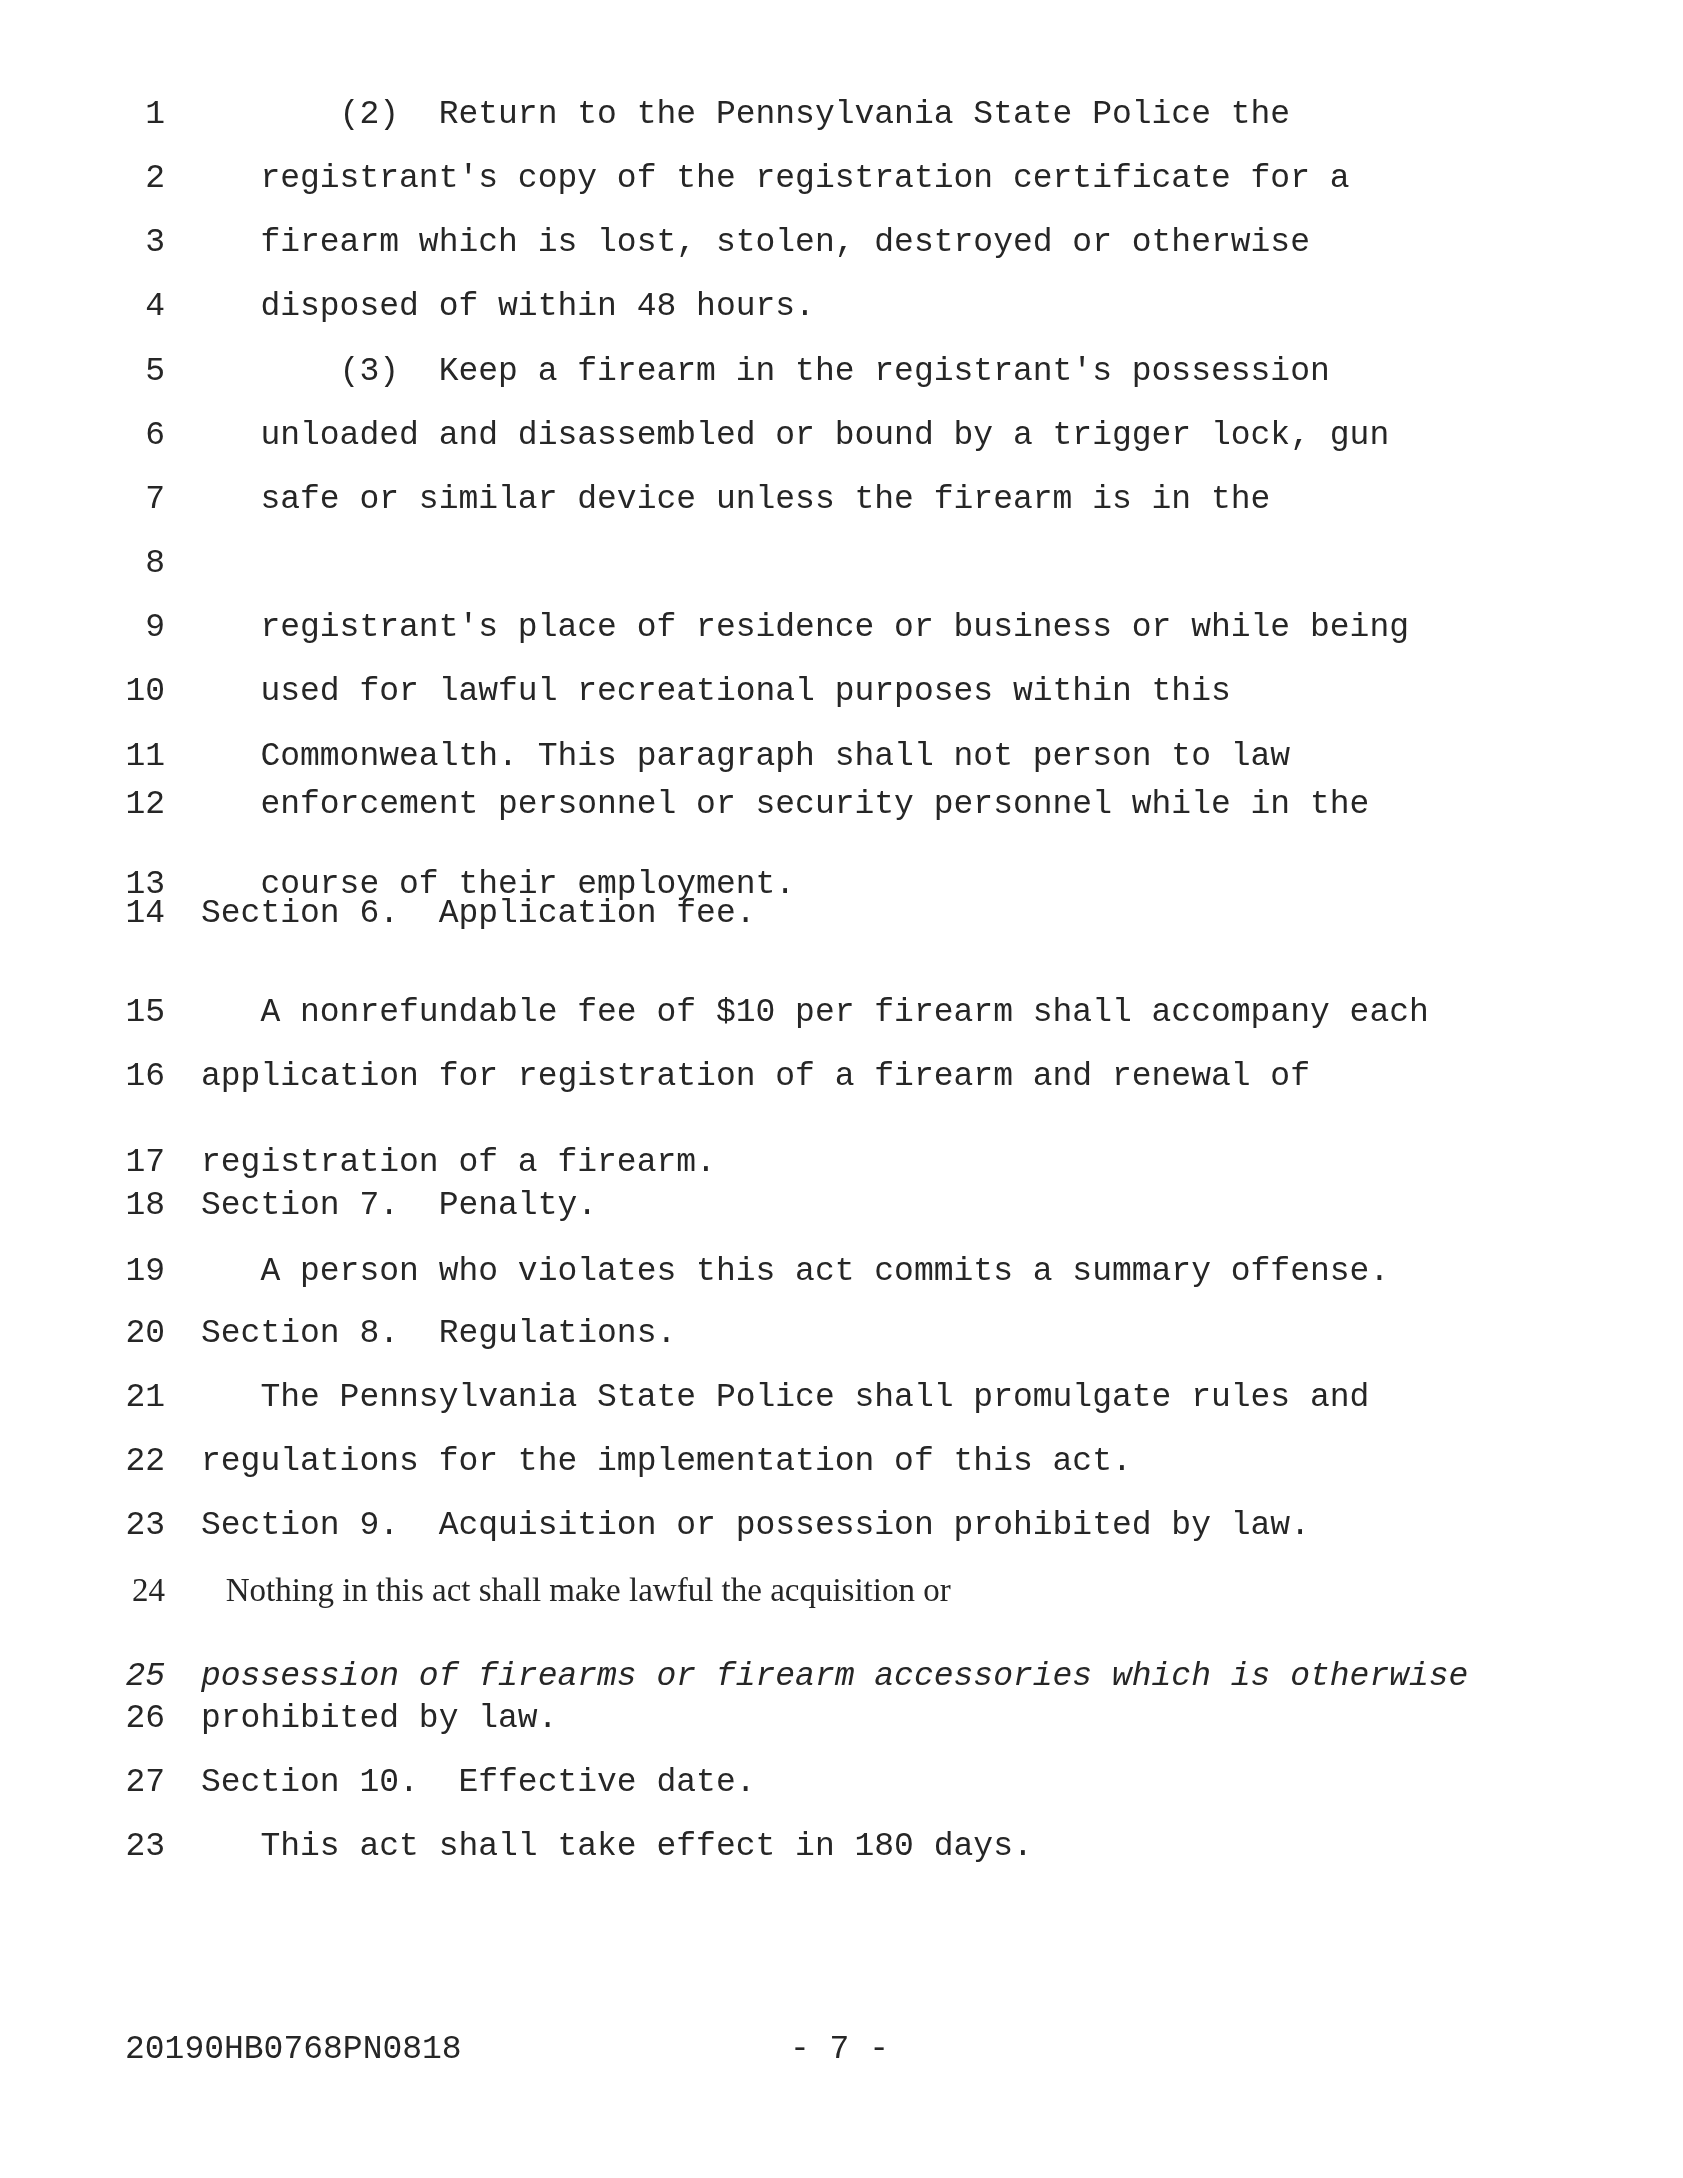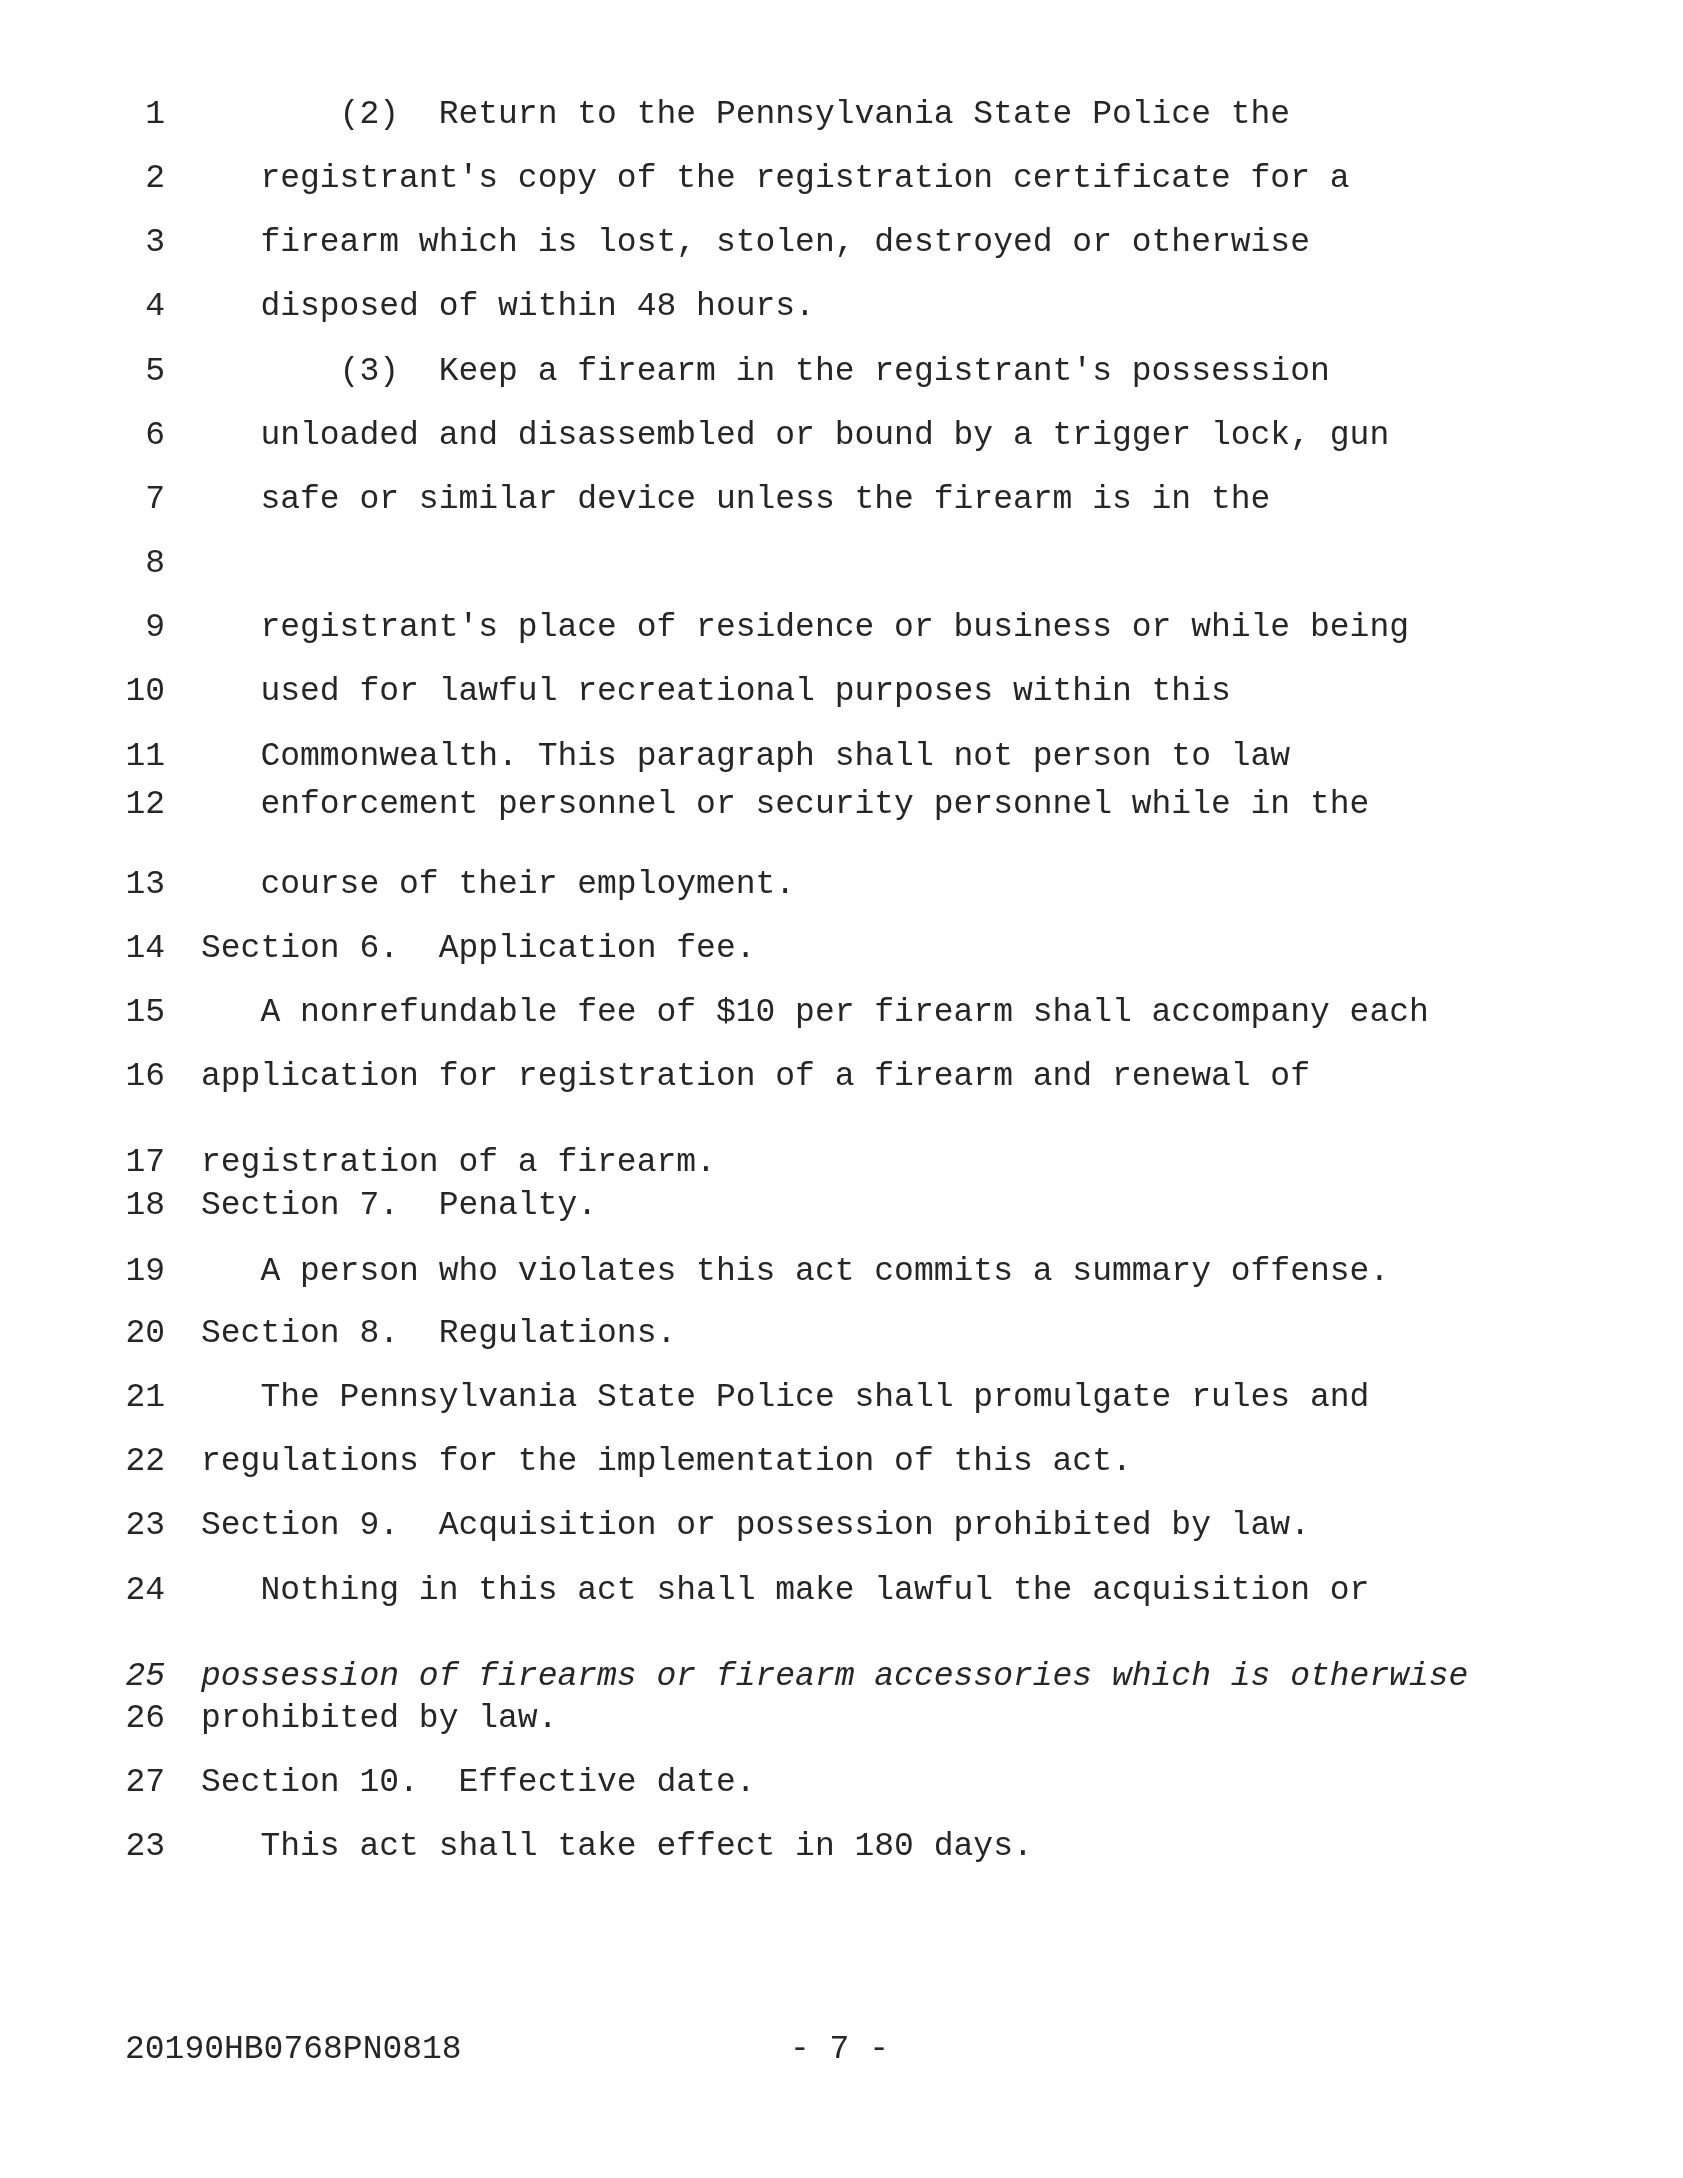--- a/index.html
+++ b/index.html
@@ -102,21 +102,21 @@
         <span class="line-text">   Commonwealth. This paragraph shall not person to law</span>
       </div>
       <div class="line-row" style="top: 788px;">
         <span class="line-num">12</span>
         <span class="line-text">   enforcement personnel or security personnel while in the</span>
       </div>
       <div class="line-row" style="top: 868px;">
         <span class="line-num">13</span>
         <span class="line-text">   course of their employment.</span>
       </div>
-      <div class="line-row" style="top: 932px;">
+      <div class="line-row" style="top: 897px;">
         <span class="line-num">14</span>
         <span class="line-text">Section 6.  Application fee.</span>
       </div>
       <div class="line-row" style="top: 996px;">
         <span class="line-num">15</span>
         <span class="line-text">   A nonrefundable fee of $10 per firearm shall accompany each</span>
       </div>
       <div class="line-row" style="top: 1060px;">
         <span class="line-num">16</span>
         <span class="line-text">application for registration of a firearm and renewal of</span>
@@ -142,21 +142,21 @@
         <span class="line-text">   The Pennsylvania State Police shall promulgate rules and</span>
       </div>
       <div class="line-row" style="top: 1445px;">
         <span class="line-num">22</span>
         <span class="line-text">regulations for the implementation of this act.</span>
       </div>
       <div class="line-row" style="top: 1509px;">
         <span class="line-num">23</span>
         <span class="line-text">Section 9.  Acquisition or possession prohibited by law.</span>
       </div>
-      <div class="line-row" style="top: 1574px;">
+      <div class="line-row" style="top: 1574px; font-family: Liberation Serif, serif;">
         <span class="line-num">24</span>
         <span class="line-text">   Nothing in this act shall make lawful the acquisition or</span>
       </div>
       <div class="line-row" style="top: 1660px; font-style: italic;">
         <span class="line-num">25</span>
         <span class="line-text">possession of firearms or firearm accessories which is otherwise</span>
       </div>
       <div class="line-row" style="top: 1702px;">
         <span class="line-num">26</span>
         <span class="line-text">prohibited by law.</span>

